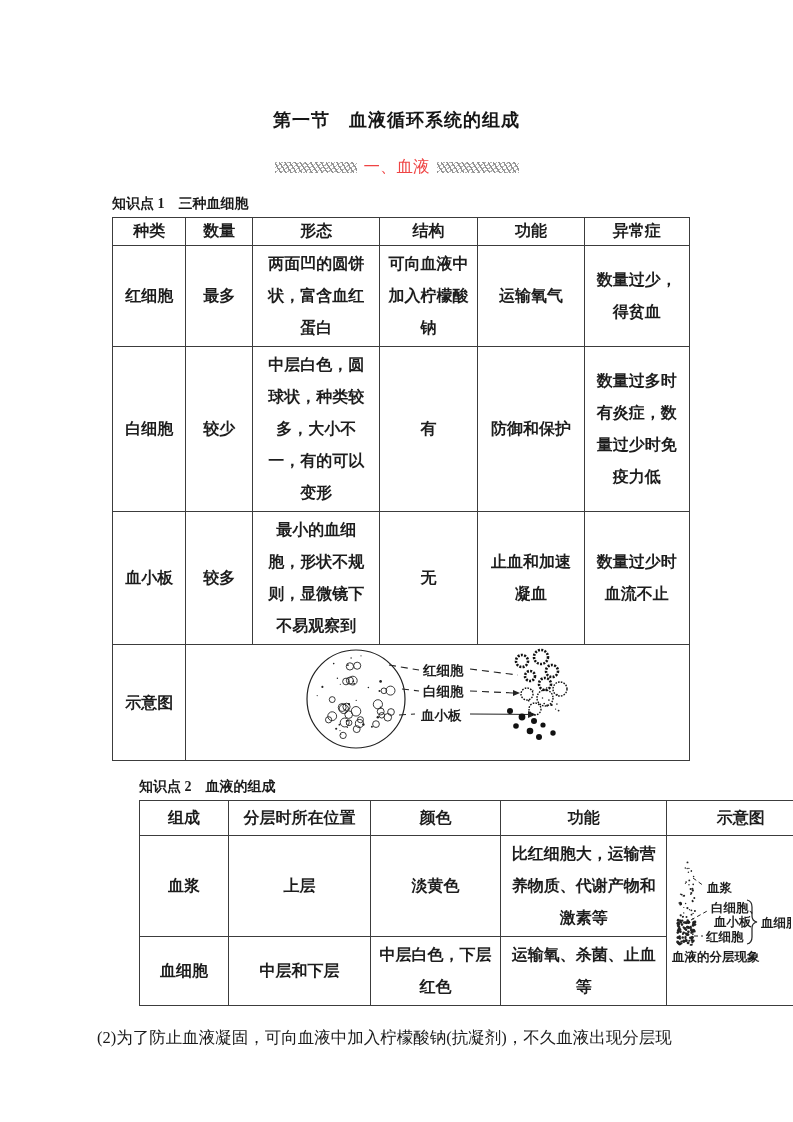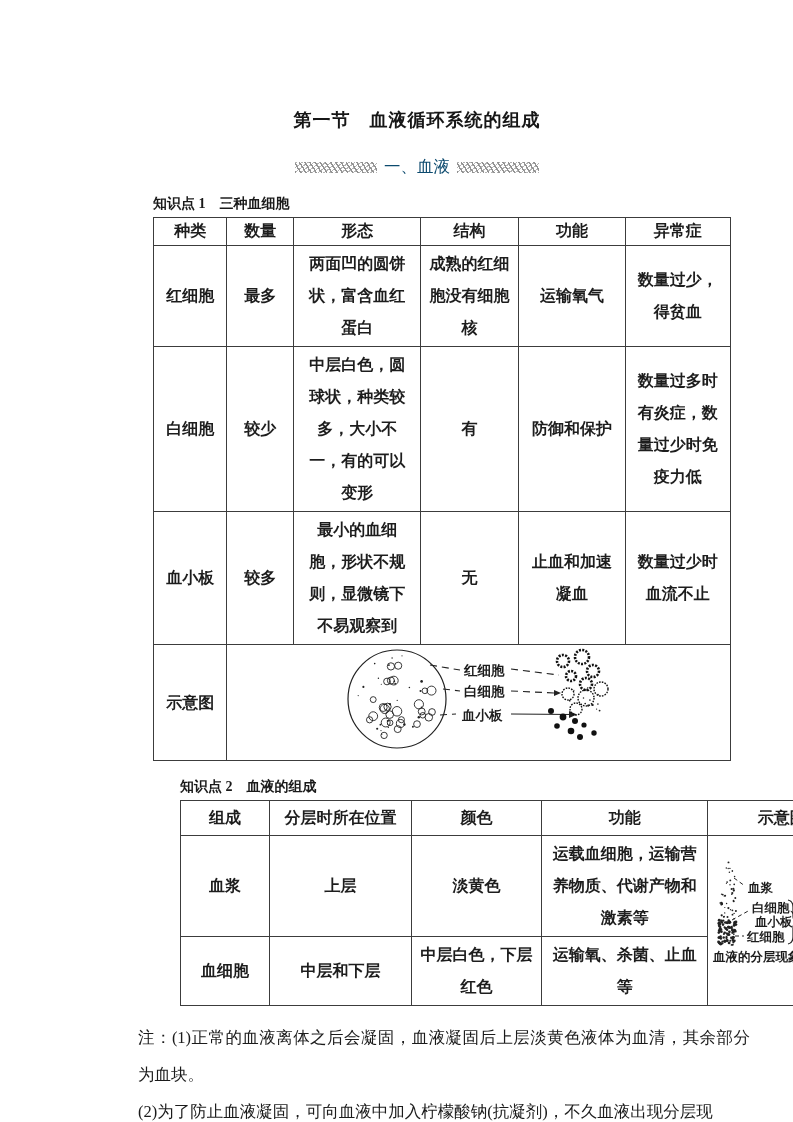--- a/index.html
+++ b/index.html
@@ -2,21 +2,21 @@
 <html><head>
 <meta charset="utf-8">
 <style>
   * { margin: 0; padding: 0; box-sizing: border-box; }
   html, body { background: #ffffff; }
   body {
     width: 793px; height: 1122px;
     font-family: "Liberation Serif", "DejaVu Serif", serif;
     color: #1d1d1d;
   }
-  .page { position: relative; width: 793px; height: 1122px; overflow: hidden; background: #fff; padding-left: 41px; }
+  .page { position: relative; width: 793px; height: 1122px; overflow: hidden; background: #fff; }
 
   .doc-title {
     margin-top: 108px;
     text-align: center;
     font-family: "Liberation Sans", "DejaVu Sans", sans-serif;
     font-weight: 700;
     font-size: 18px;
     letter-spacing: 1px;
     color: #161616;
   }
@@ -27,21 +27,21 @@
     gap: 3px;
     font-size: 16.5px;
   }
   .hatch {
     width: 82px; height: 11px;
     background:
       repeating-linear-gradient(58deg, #6e6e6e 0 1.4px, transparent 1.4px 4.4px),
       repeating-linear-gradient(-38deg, #9a9a9a 0 1px, transparent 1px 3.6px);
     opacity: .75;
   }
-  .subtitle-text { padding: 0 4px; color: #0c4a6e; }
+  .subtitle-text { padding: 0 4px; color: #ef4444; }
 
   .section-heading { margin: 17px 0 0 112px; font-size: 14px; color: #1a1a1a; font-weight: bold; }
   .section-heading .sec-label { margin-right: 14px; }
 
   table { border-collapse: collapse; table-layout: fixed; margin-left: 112px; background: #fff; }
   td, th {
     border: 1.4px solid #3c3c3c;
     font-weight: bold;
     font-size: 16px;
     vertical-align: middle;
@@ -112,21 +112,21 @@
       <th>数量</th>
       <th>形态</th>
       <th>结构</th>
       <th>功能</th>
       <th>异常症</th>
     </tr>
     <tr class="r1">
       <td class="c">红细胞</td>
       <td class="c">最多</td>
       <td class="l">两面凹的圆饼状，富含血红蛋白</td>
-      <td class="l">成熟的红细胞没有细胞核</td>
+      <td class="l">可向血液中加入柠檬酸钠</td>
       <td class="l">运输氧气</td>
       <td class="l">数量过少，得贫血</td>
     </tr>
     <tr class="r2">
       <td class="c">白细胞</td>
       <td class="c">较少</td>
       <td class="l">中层白色，圆球状，种类较多，大小不一，有的可以变形</td>
       <td class="l">有</td>
       <td class="l">防御和保护</td>
       <td class="l">数量过多时有炎症，数量过少时免疫力低</td>
@@ -280,21 +280,21 @@
         <th>组成</th>
         <th>分层时所在位置</th>
         <th>颜色</th>
         <th>功能</th>
         <th>示意图</th>
       </tr>
       <tr class="r1">
         <td class="c">血浆</td>
         <td class="c">上层</td>
         <td class="c">淡黄色</td>
-        <td class="l">运载血细胞，运输营养物质、代谢产物和激素等</td>
+        <td class="l">比红细胞大，运输营养物质、代谢产物和激素等</td>
         <td class="diagram-cell" rowspan="2">
           <svg width="124" height="153" viewBox="0 0 124 153">
 
             <g>
                   <circle cx="20.5" cy="26.4" r="0.97" fill="#222"></circle>
                   <circle cx="24.4" cy="35.0" r="0.77" fill="#222"></circle>
                   <circle cx="26.2" cy="48.3" r="0.88" fill="#222"></circle>
                   <circle cx="24.3" cy="35.0" r="0.67" fill="#222"></circle>
                   <circle cx="19.1" cy="46.1" r="0.86" fill="#222"></circle>
                   <circle cx="18.4" cy="47.5" r="0.58" fill="#222"></circle>
@@ -442,17 +442,16 @@
         <td class="c">血细胞</td>
         <td class="c">中层和下层</td>
         <td class="l">中层白色，下层红色</td>
         <td class="l">运输氧、杀菌、止血等</td>
       </tr>
     </tbody>
       </table>
   </div>
 
   <div class="notes">
-    <p><span>注：</span><span>(1)正常的血液离体之后会凝固，血液凝固后上层淡黄色液体为血清，其余部分为血块。</span></p>
     <p><span>(2)为了防止血液凝固，可向血液中加入柠檬酸钠(抗凝剂)，不久血液出现分层现</span></p>
   </div>
 
 </div>
 
 </body></html>

